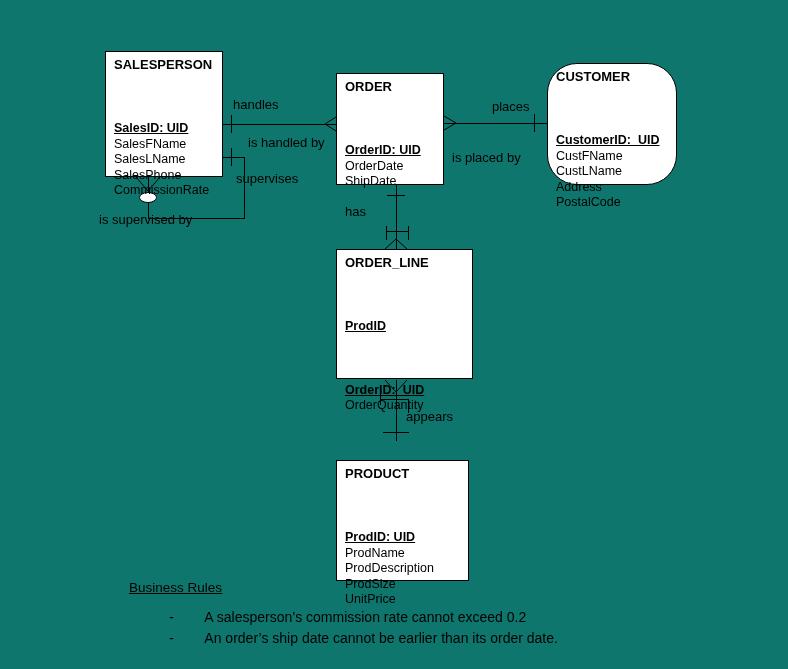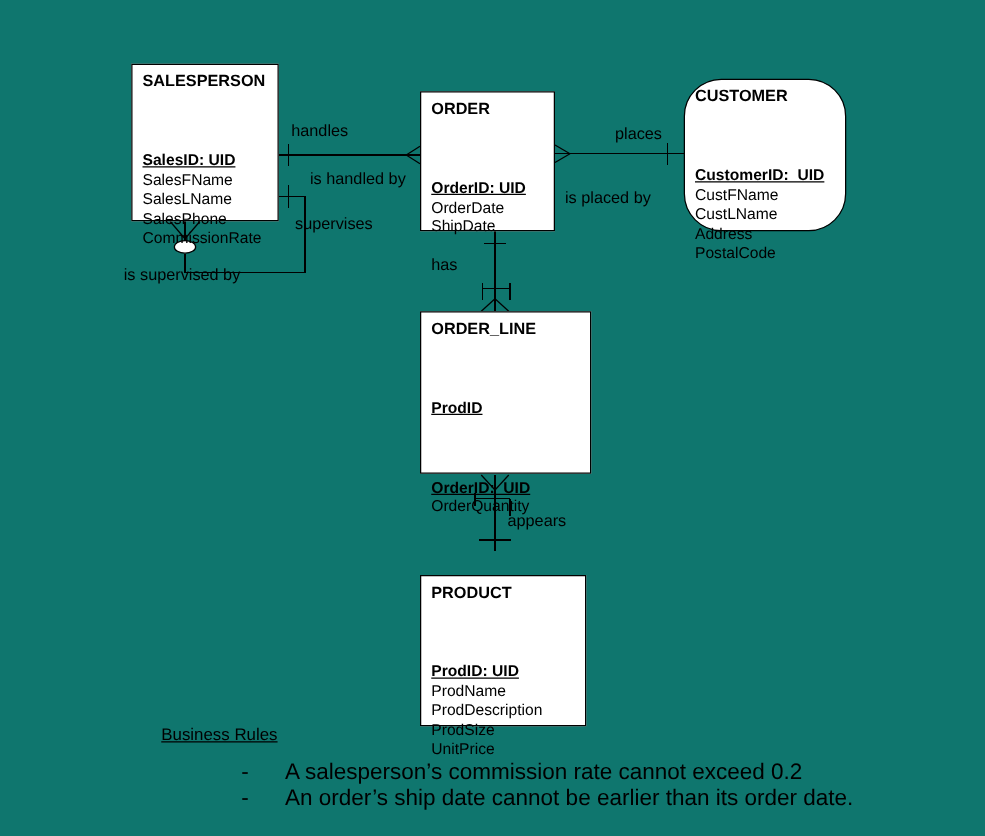--- a/index.html
+++ b/index.html
@@ -50,22 +50,22 @@
   .br-heading {
     position: absolute;
     left: 108px; top: 580px;
     font-size: 13.5px;
     text-decoration: underline;
     white-space: pre;
     margin-left: 21px;
   }
   .br-row {
     position: absolute;
-    left: 163px;
-    font-size: 18px;
+    left: 146px;
+    font-size: 14px;
     line-height: 17px;
     white-space: pre;
   }
   .br-dash {
     display: inline-block;
     width: 35px;
   }
 </style>
 </head>
 <body>

